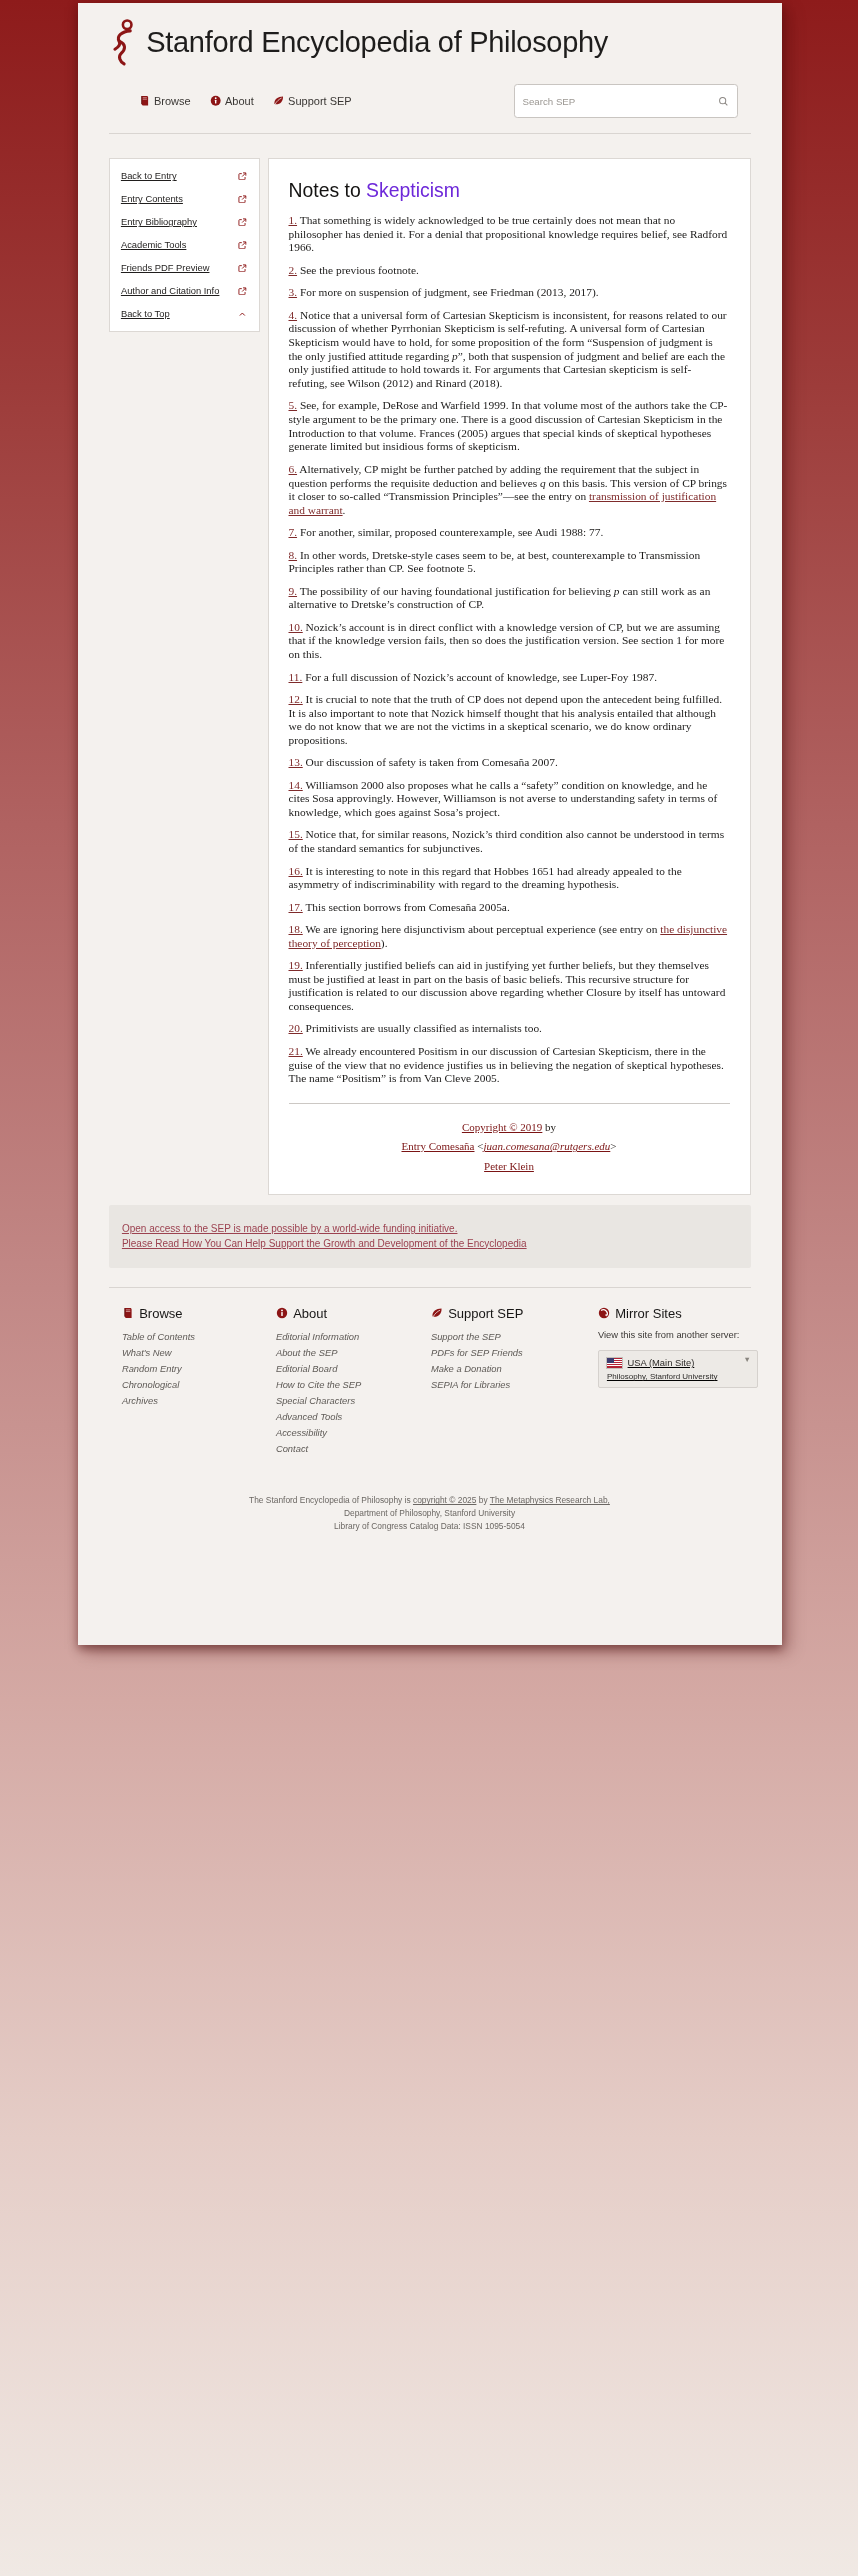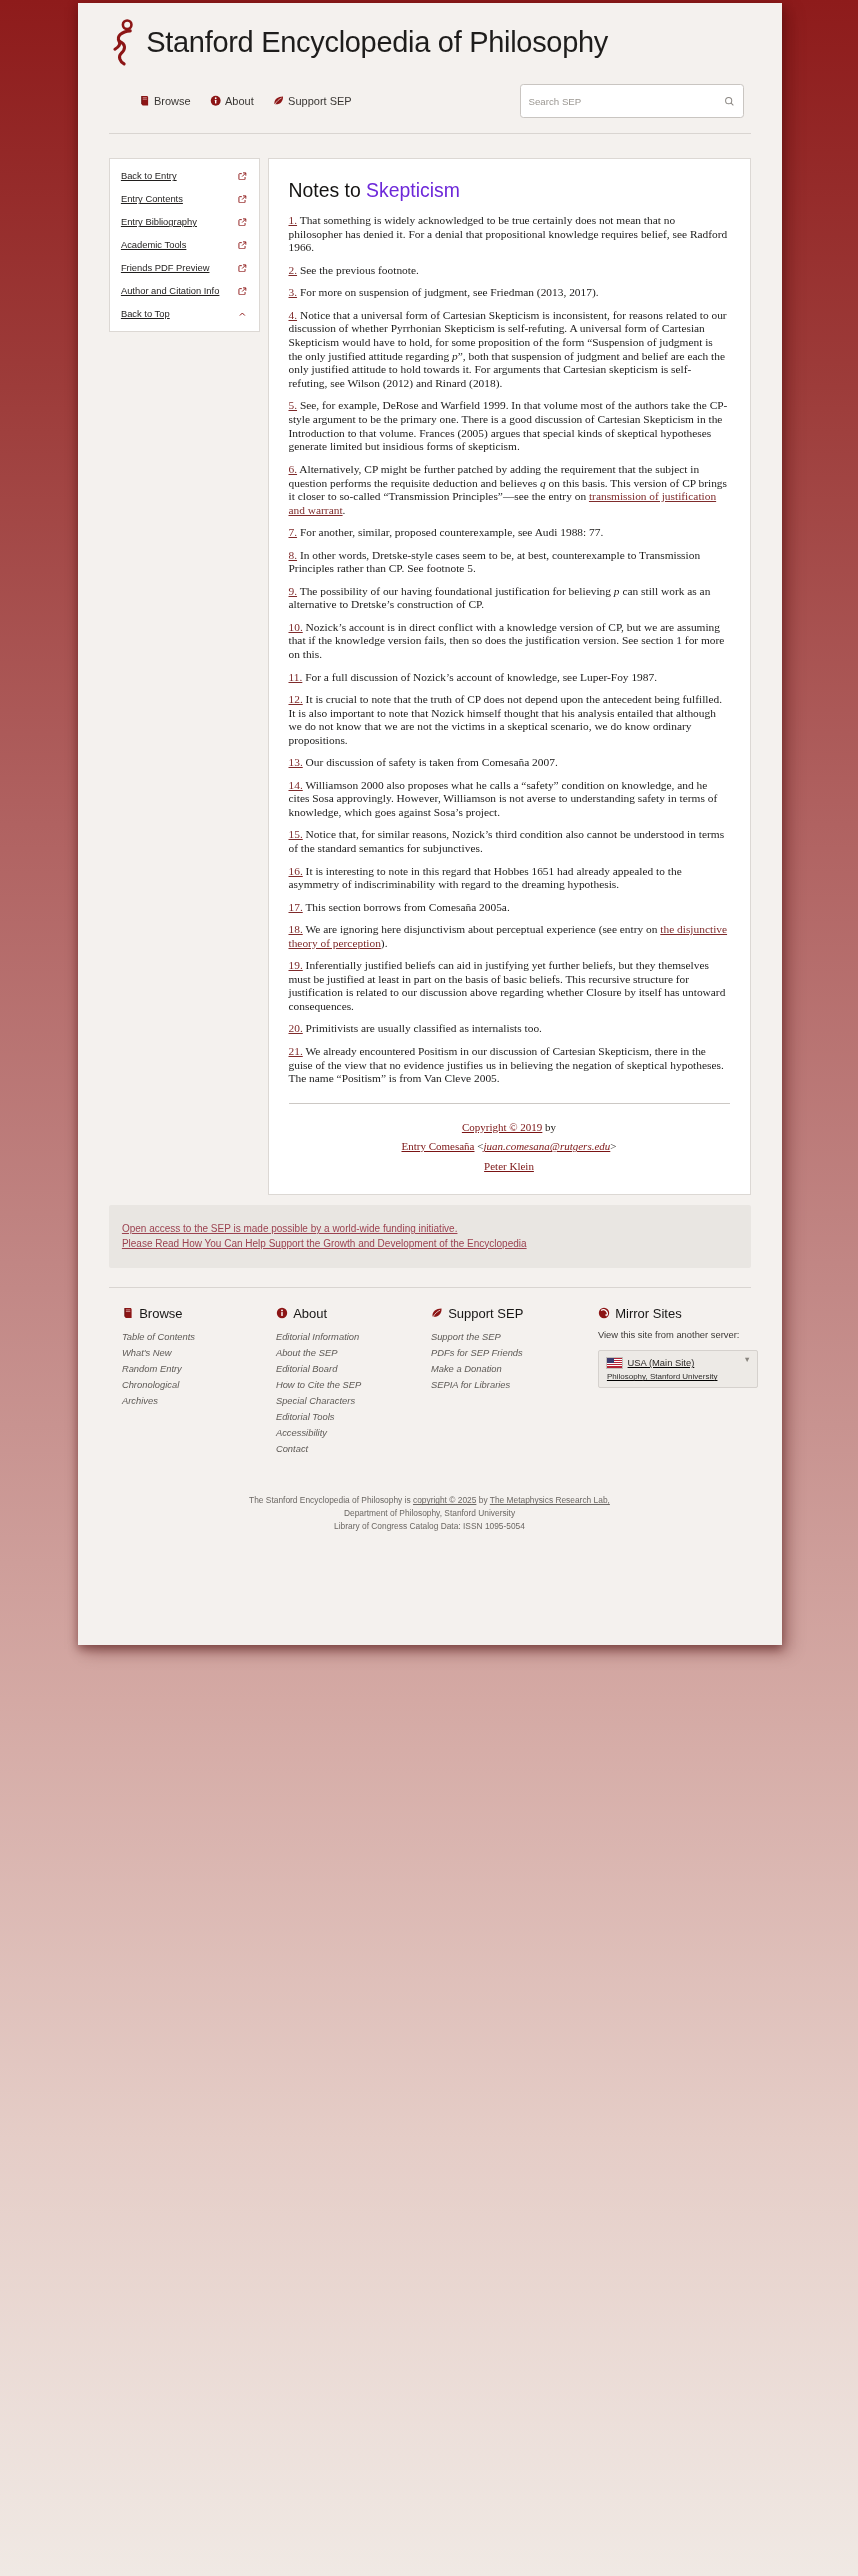--- a/index.html
+++ b/index.html
@@ -17,21 +17,21 @@
   }
   
   .brand { display:flex; align-items:center; gap:9.4px; margin-left:1.3px; }
   .logo svg { width:27px; height:49px; display:block; }
   .site-title { font-size:29px; font-weight:400; color:#1e1d1c; letter-spacing:-0.3px; }
   .nav-row { display:flex; align-items:center; margin:17.4px 0 0 30px; }
   .nav-link { display:inline-flex; align-items:center; gap:4px; margin-right:19px;
     font-size:11px; color:#3a3734; text-decoration:none; cursor:pointer; }
   .nav-link .ic { width:11.4px; height:11.4px; display:inline-block; }
   .nav-link .ic svg { width:100%; height:100%; display:block; }
-  .search-box { margin-left:auto; margin-right:7px; width:224px; height:23px; background:#fff;
+  .search-box { margin-left:auto; margin-right:13px; width:224px; height:23px; background:#fff;
     border:0.7px solid #c9c5c1; border-radius:3.3px; display:flex; align-items:center; padding:16px 8px; }
   .search-box input { flex:1; border:none; outline:none; background:transparent;
     font-family:"Liberation Sans",sans-serif; font-size:9.7px; color:#4a4744; }
   .search-box input::placeholder { color:#9b9792; }
   .search-ic { width:10.7px; height:10.7px; }
   .search-ic svg { width:100%; height:100%; display:block; }
   .header-rule { border:none; border-top:0.7px solid #d9d5d1; margin-top:14.7px; }
   
   .columns { display:flex; gap:8px; align-items:flex-start; margin-top:24px; }
   .sidebar { width:151px; background:#fff; border:0.7px solid #dcd8d4; padding:5.3px 11.4px; }
@@ -278,21 +278,21 @@
                 <rect x="7.9" y="7.4" width="2.2" height="6.2" rx="1" fill="#fff"></rect>
               </svg>
             </span>
             <span>About</span>
           </div>
           <a class="f-link">Editorial Information</a>
           <a class="f-link">About the SEP</a>
           <a class="f-link">Editorial Board</a>
           <a class="f-link">How to Cite the SEP</a>
           <a class="f-link">Special Characters</a>
-          <a class="f-link">Editorial Tools</a>
+          <a class="f-link">Advanced Tools</a>
           <a class="f-link">Accessibility</a>
           <a class="f-link">Contact</a>
         </div>
         <div class="fcol" style="width: 167px;">
           <div class="f-head">
             <span class="ic">
               <svg viewBox="0 0 18 18">
                 <path d="M2.2 13.8C1.6 6.4 7.6 2.4 15.8 2.2c.4 8-4.8 13-12 12.4z" fill="#8c1515"></path>
                 <path d="M3.2 14.8C5.8 9.6 9.8 6.6 13.6 4.8" stroke="#f2e9e4" stroke-width="1.2" fill="none"></path>
               </svg>

